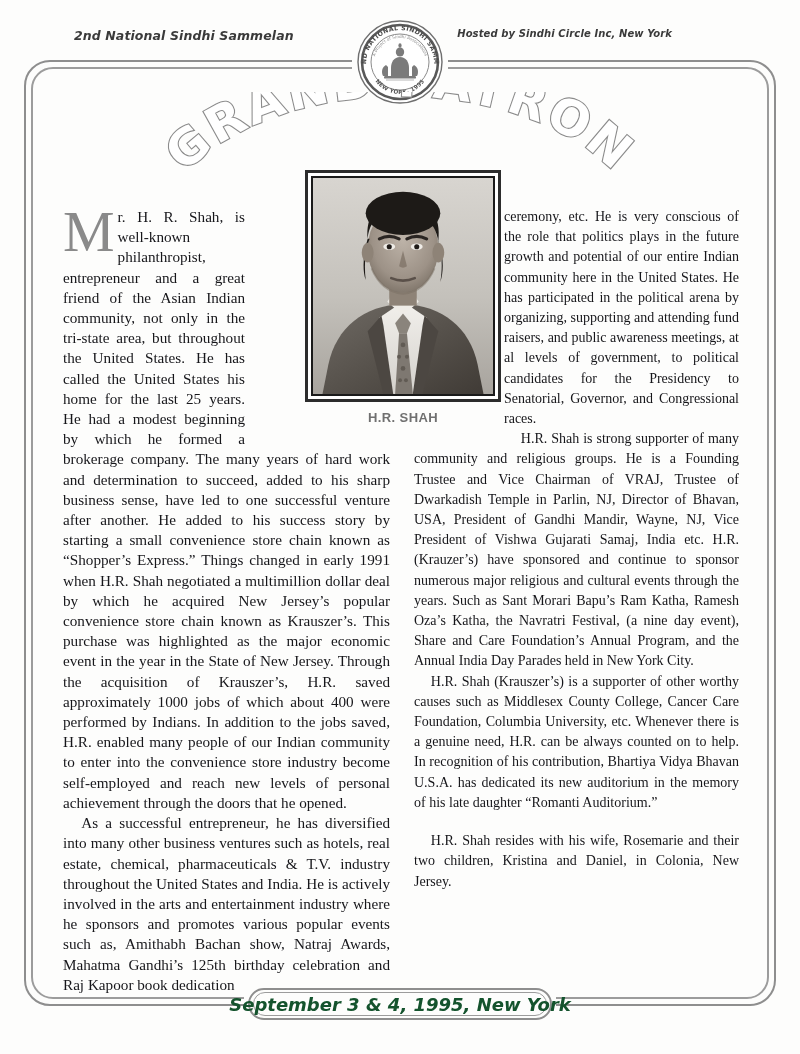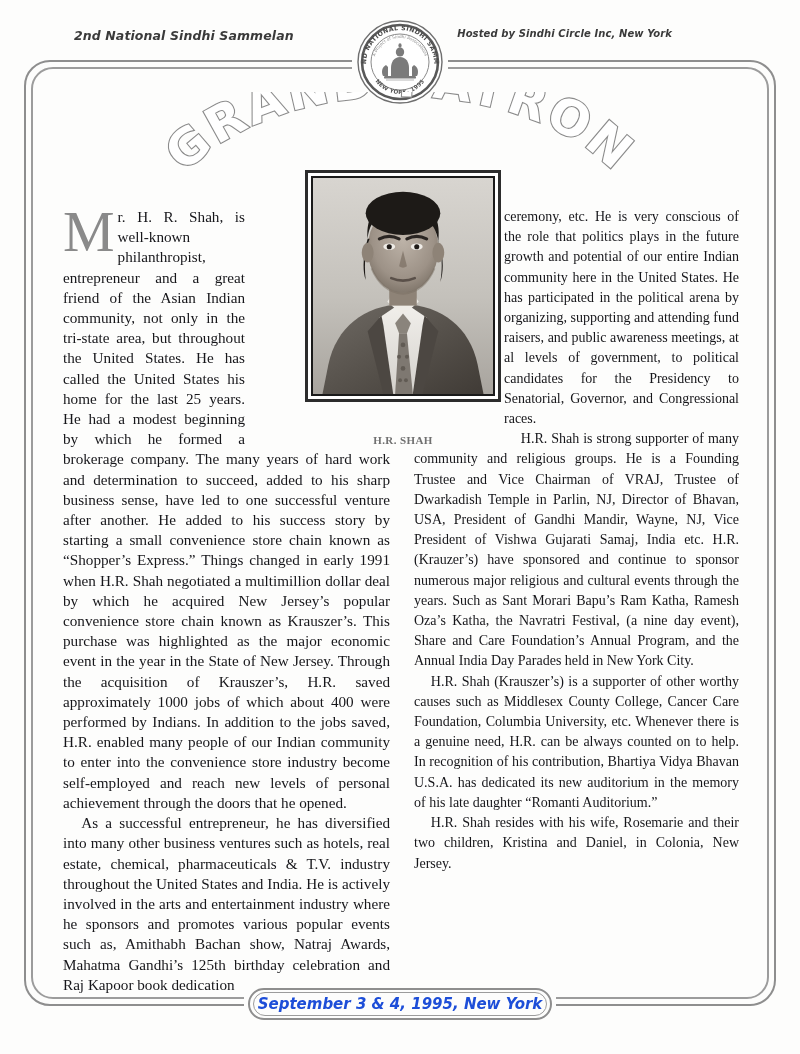--- a/index.html
+++ b/index.html
@@ -133,26 +133,25 @@
     box-sizing: border-box;
     overflow: hidden;
     background: #b9b6b1;
   }
   .photo-caption {
     position: absolute;
     left: 0;
     top: 240px;
     width: 196px;
     text-align: center;
-    font-family: Liberation Serif, serif;
+    font-family: Liberation Sans, sans-serif;
     font-weight: bold;
-    font-size: 11px;
+    font-size: 13px;
     letter-spacing: 0.4px;
     color: #707070;
-    margin-top: 24px;
   }
 
   
   .col-left {
     position: absolute;
     left: 63px;
     top: 207px;
     width: 327px;
     font-size: 15.2px;
     line-height: 20.2px;
@@ -223,22 +222,22 @@
     border-radius: 14px;
     box-sizing: border-box;
     display: flex;
     align-items: center;
     justify-content: center;
   }
   .footer-text {
     font-family: "DejaVu Sans", sans-serif;
     font-style: italic;
     font-weight: bold;
-    font-size: 15px;
-    color: #1d4ed8;
+    font-size: 18px;
+    color: #14532d;
     white-space: nowrap;
   }
 </style>
 </head>
 <body>
 
 <div class="page">
 
   <div class="header-bar">
     <div class="header-left">2nd National Sindhi Sammelan</div>
@@ -378,21 +377,21 @@
     <div class="shape-right"></div>
     <p class="first"><span class="dropcap">M</span><span>r. H. R. Shah, is well-known philanthropist, entrepreneur and a great friend of the Asian Indian community, not only in the tri-state area, but throughout the United States. He has called the United States his home for the last 25 years. He had a modest beginning by which he formed a brokerage company. The many years of hard work and determination to succeed, added to his sharp business sense, have led to one successful venture after another. He added to his success story by starting a small convenience store chain known as “Shopper’s Express.” Things changed in early 1991 when H.R. Shah negotiated a multimillion dollar deal by which he acquired New Jersey’s popular convenience store chain known as </span><b>Krauszer’s.</b><span> This purchase was highlighted as the major economic event in the year in the State of New Jersey. Through the acquisition of Krauszer’s, H.R. saved approximately 1000 jobs of which about 400 were performed by Indians. In addition to the jobs saved, H.R. enabled many people of our Indian community to enter into the convenience store industry become self-employed and reach new levels of personal achievement through the doors that he opened.</span></p>
     <p>As a successful entrepreneur, he has diversified into many other business ventures such as hotels, real estate, chemical, pharmaceuticals &amp; T.V. industry throughout the United States and India. He is actively involved in the arts and entertainment industry where he sponsors and promotes various popular events such as, Amithabh Bachan show, Natraj Awards, Mahatma Gandhi’s 125th birthday celebration and Raj Kapoor book dedication</p>
   </div>
 
   <div class="col-right">
     <div class="shape-left"></div>
     <p class="first">ceremony, etc. He is very conscious of the role that politics plays in the future growth and potential of our entire Indian community here in the United States. He has participated in the political arena by organizing, supporting and attending fund raisers, and public awareness meetings, at al levels of government, to political candidates for the Presidency to Senatorial, Governor, and Congressional races.</p>
     <p>H.R. Shah is strong supporter of many community and religious groups. He is a Founding Trustee and Vice Chairman of VRAJ, Trustee of Dwarkadish Temple in Parlin, NJ, Director of Bhavan, USA, President of Gandhi Mandir, Wayne, NJ, Vice President of Vishwa Gujarati Samaj, India etc. H.R. (Krauzer’s) have sponsored and continue to sponsor numerous major religious and cultural events through the years. Such as Sant Morari Bapu’s Ram Katha, Ramesh Oza’s Katha, the Navratri Festival, (a nine day event), Share and Care Foundation’s Annual Program, and the Annual India Day Parades held in New York City.</p>
     <p>H.R. Shah (Krauszer’s) is a supporter of other worthy causes such as Middlesex County College, Cancer Care Foundation, Columbia University, etc. Whenever there is a genuine need, H.R. can be always counted on to help. In recognition of his contribution, Bhartiya Vidya Bhavan U.S.A. has dedicated its new auditorium in the memory of his late daughter “Romanti Auditorium.”</p>
-    <p style="">H.R. Shah resides with his wife, Rosemarie and their two children, Kristina and Daniel, in Colonia, New Jersey.</p>
+    <p style="margin-top:18px;">H.R. Shah resides with his wife, Rosemarie and their two children, Kristina and Daniel, in Colonia, New Jersey.</p>
   </div>
 
   <div class="footer-pill"></div>
   <div class="footer-pill-inner">
     <span class="footer-text">September 3 &amp; 4, 1995, New York</span>
   </div>
 
 </div>
 
 </body></html>

